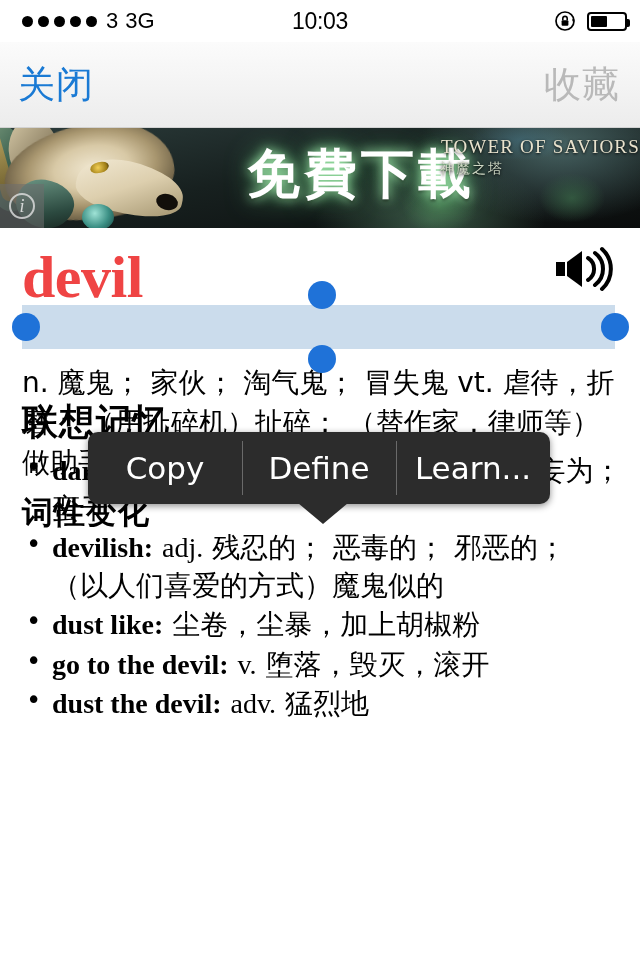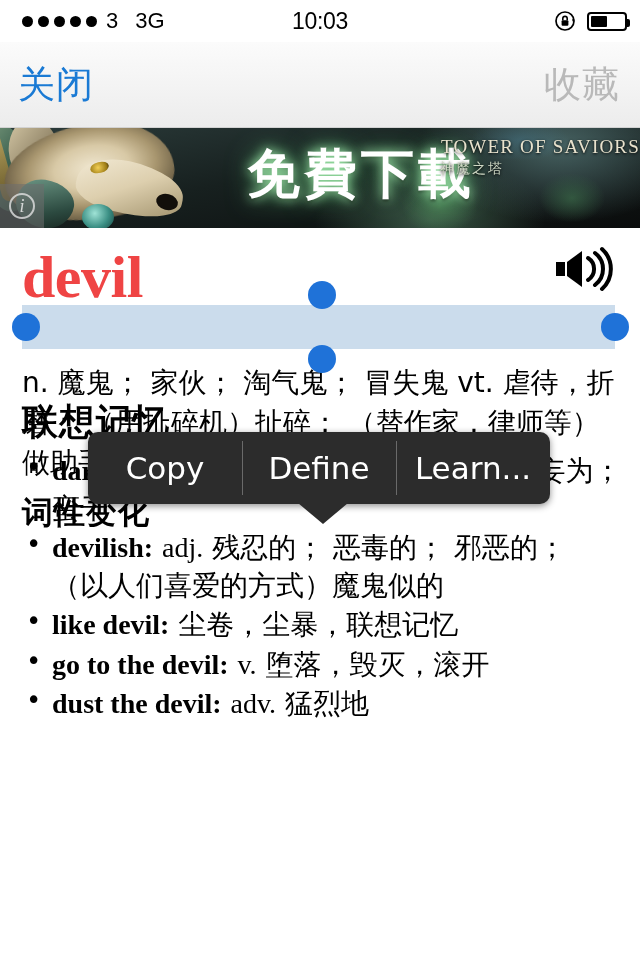--- a/index.html
+++ b/index.html
@@ -15,21 +15,21 @@
   .statusbar{
     position:absolute; top:0; left:0; width:640px; height:42px;
     background:#ffffff;
     font-family:"Liberation Sans", sans-serif;
     color:#000;
   }
   .sb-left{ position:absolute; left:22px; top:0; height:42px; display:flex; align-items:center; gap:0; }
   .sb-dots{ display:flex; gap:5px; align-items:center; margin-right:9px; }
   .sb-dot{ width:11px; height:11px; border-radius:50%; background:#000; display:block; }
   .sb-carrier{ font-size:22px; font-weight:400; letter-spacing:0; }
-  .sb-net{ font-size:22px; font-weight:400; margin-left:17px; }
+  .sb-net{ font-size:22px; font-weight:400; margin-left:7px; }
   .sb-time{
     position:absolute; left:0; right:0; top:0; height:42px;
     display:flex; align-items:center; justify-content:center;
     font-size:23px; font-weight:400; letter-spacing:-0.3px;
   }
   .sb-right{ position:absolute; right:13px; top:0; height:42px; display:flex; align-items:center; gap:11px; }
   .rotlock{ width:22px; height:22px; position:relative; }
   .battery{ position:relative; width:40px; height:19px; border:2px solid #000; border-radius:4px; }
   .battery-fill{ position:absolute; left:2px; top:2px; bottom:2px; width:45%; background:#000; border-radius:1px; }
   .battery-cap{ position:absolute; right:-5px; top:5px; width:3px; height:8px; background:#000; border-radius:0 2px 2px 0; }
@@ -337,23 +337,23 @@
       <span class="term">daredevil:</span>
       <span class="pos">n.</span>
       <span>蛮勇的人； 冒失鬼； 胆大妄为； 蛮干</span>
     </div>
     <div class="memo-item">
       <span class="term">devilish:</span>
       <span class="pos">adj.</span>
       <span>残忍的； 恶毒的； 邪恶的； （以人们喜爱的方式）魔鬼似的</span>
     </div>
     <div class="memo-item">
-      <span class="term">like devil:</span>
+      <span class="term">dust like:</span>
       <span class="pos"></span>
-      <span>尘卷，尘暴，联想记忆</span>
+      <span>尘卷，尘暴，加上胡椒粉</span>
     </div>
     <div class="memo-item">
       <span class="term">go to the devil:</span>
       <span class="pos">v.</span>
       <span>堕落，毁灭，滚开</span>
     </div>
     <div class="memo-item">
       <span class="term">dust the devil:</span>
       <span class="pos">adv.</span>
       <span>猛烈地</span>

